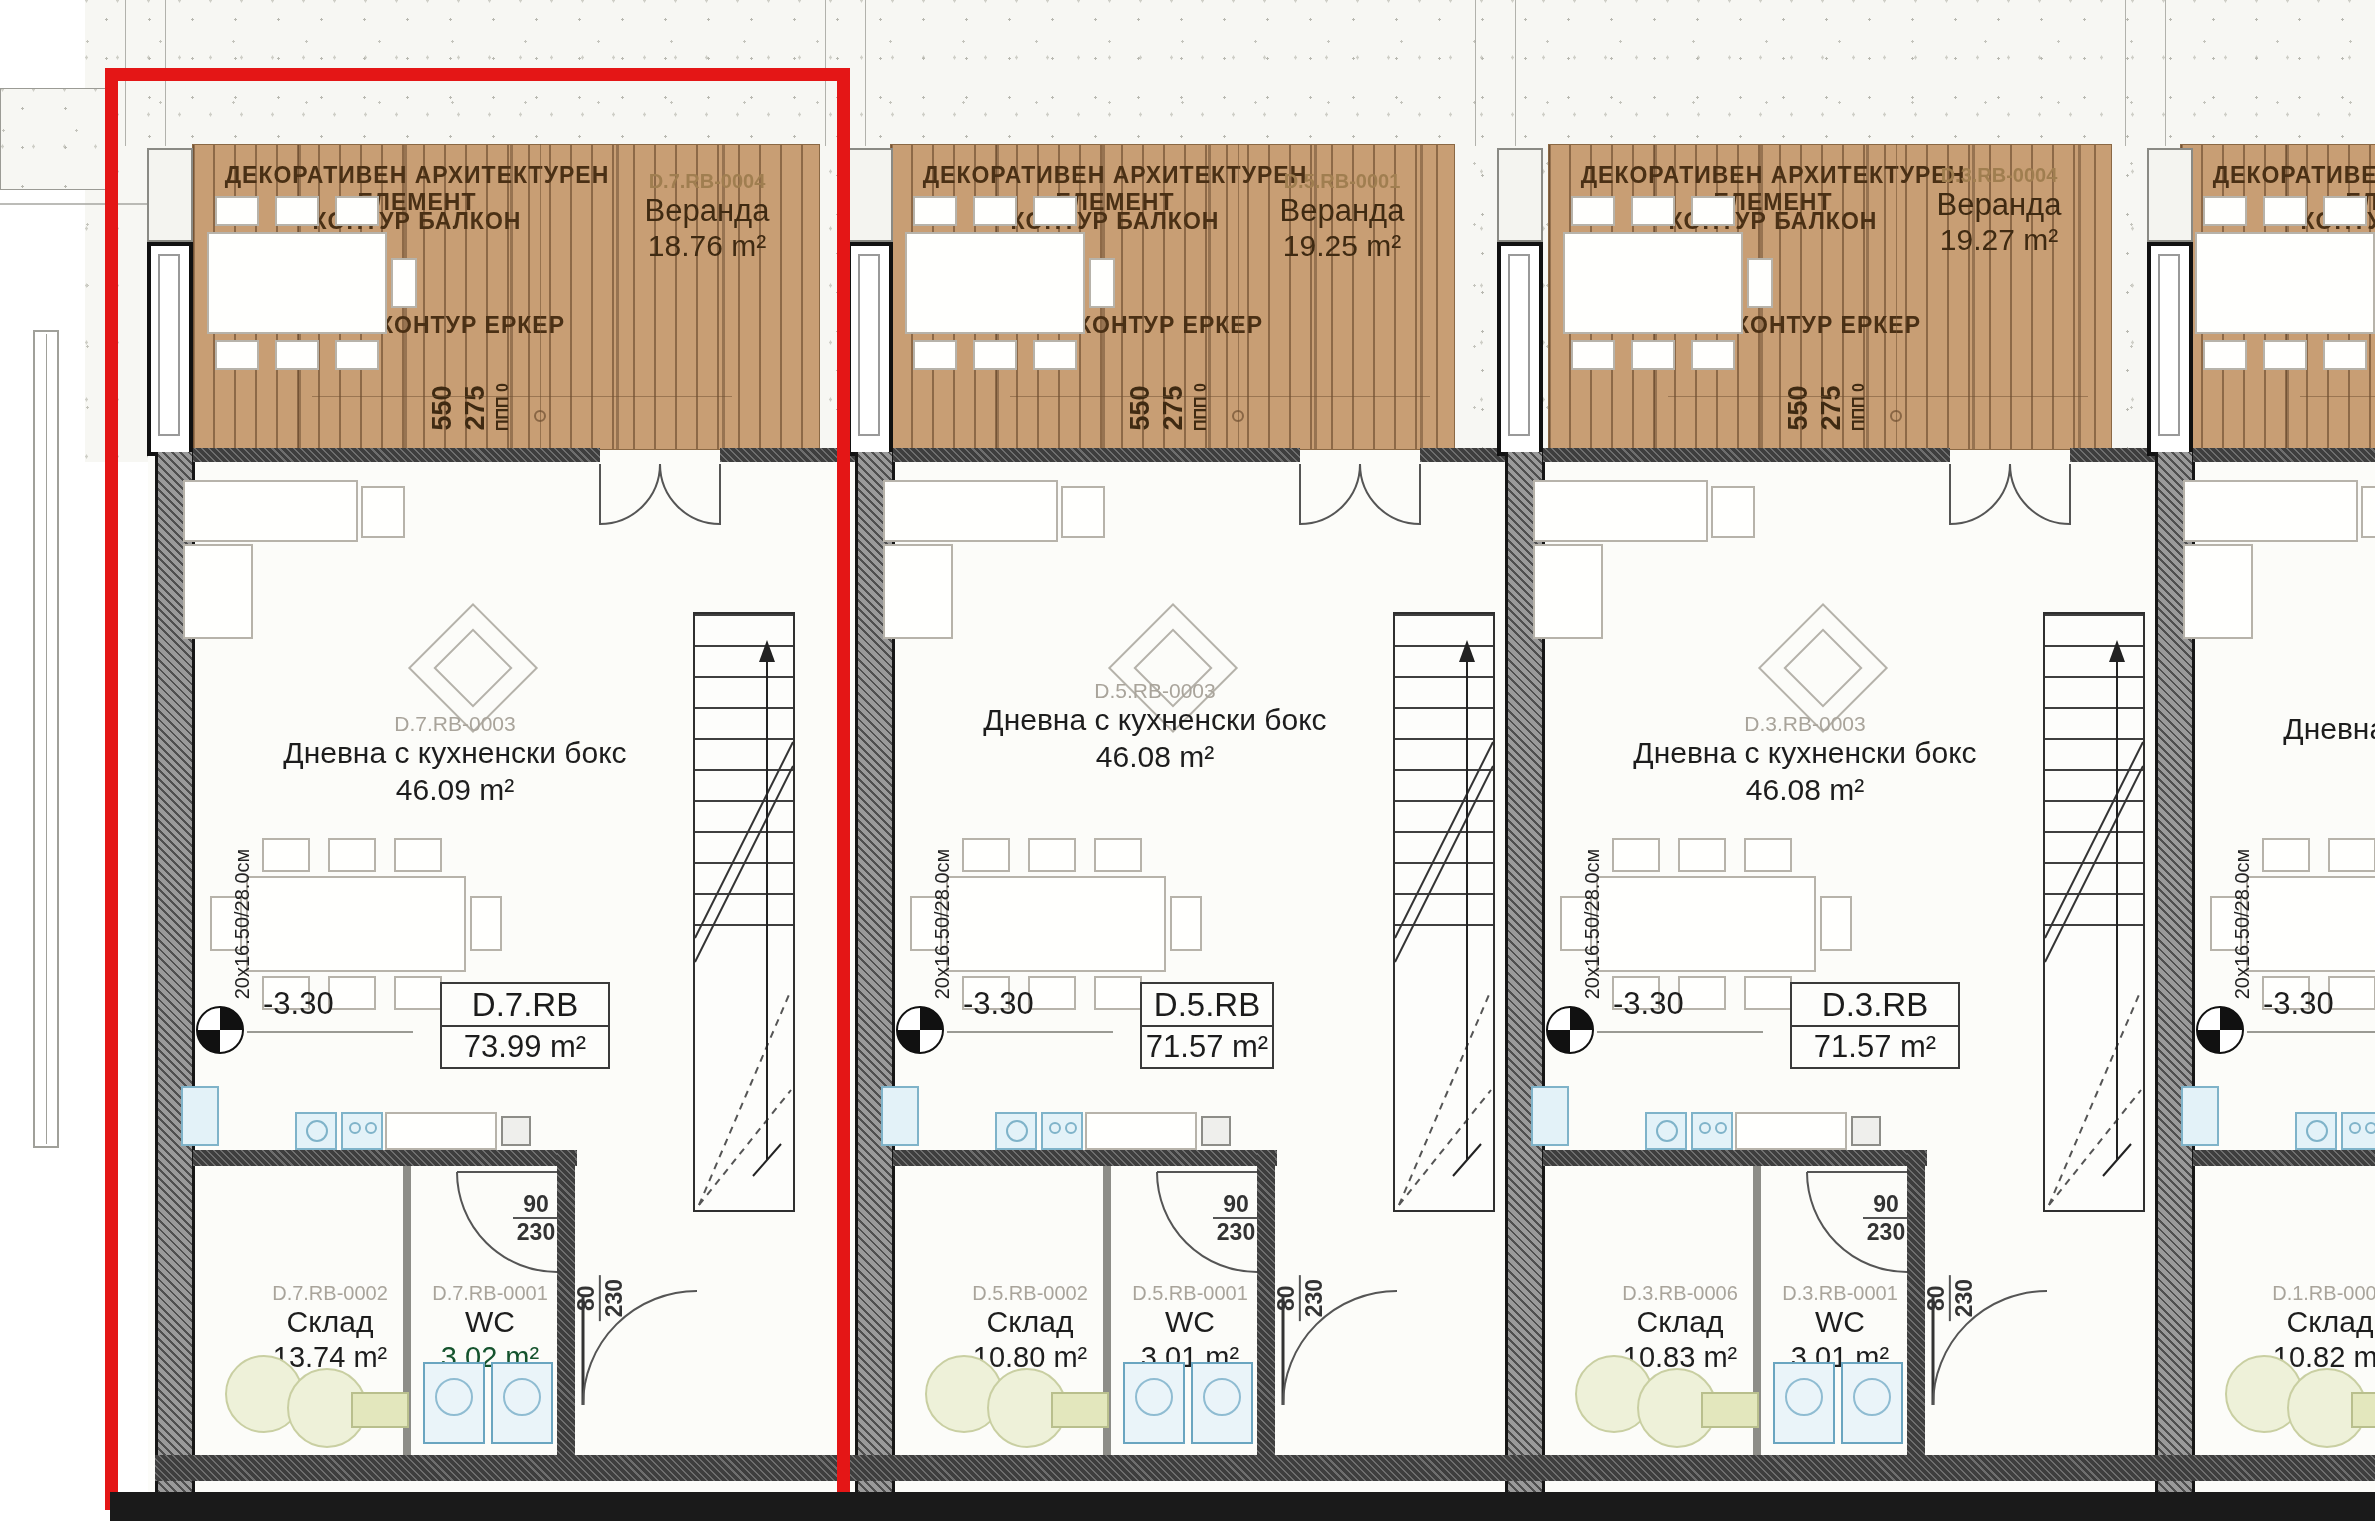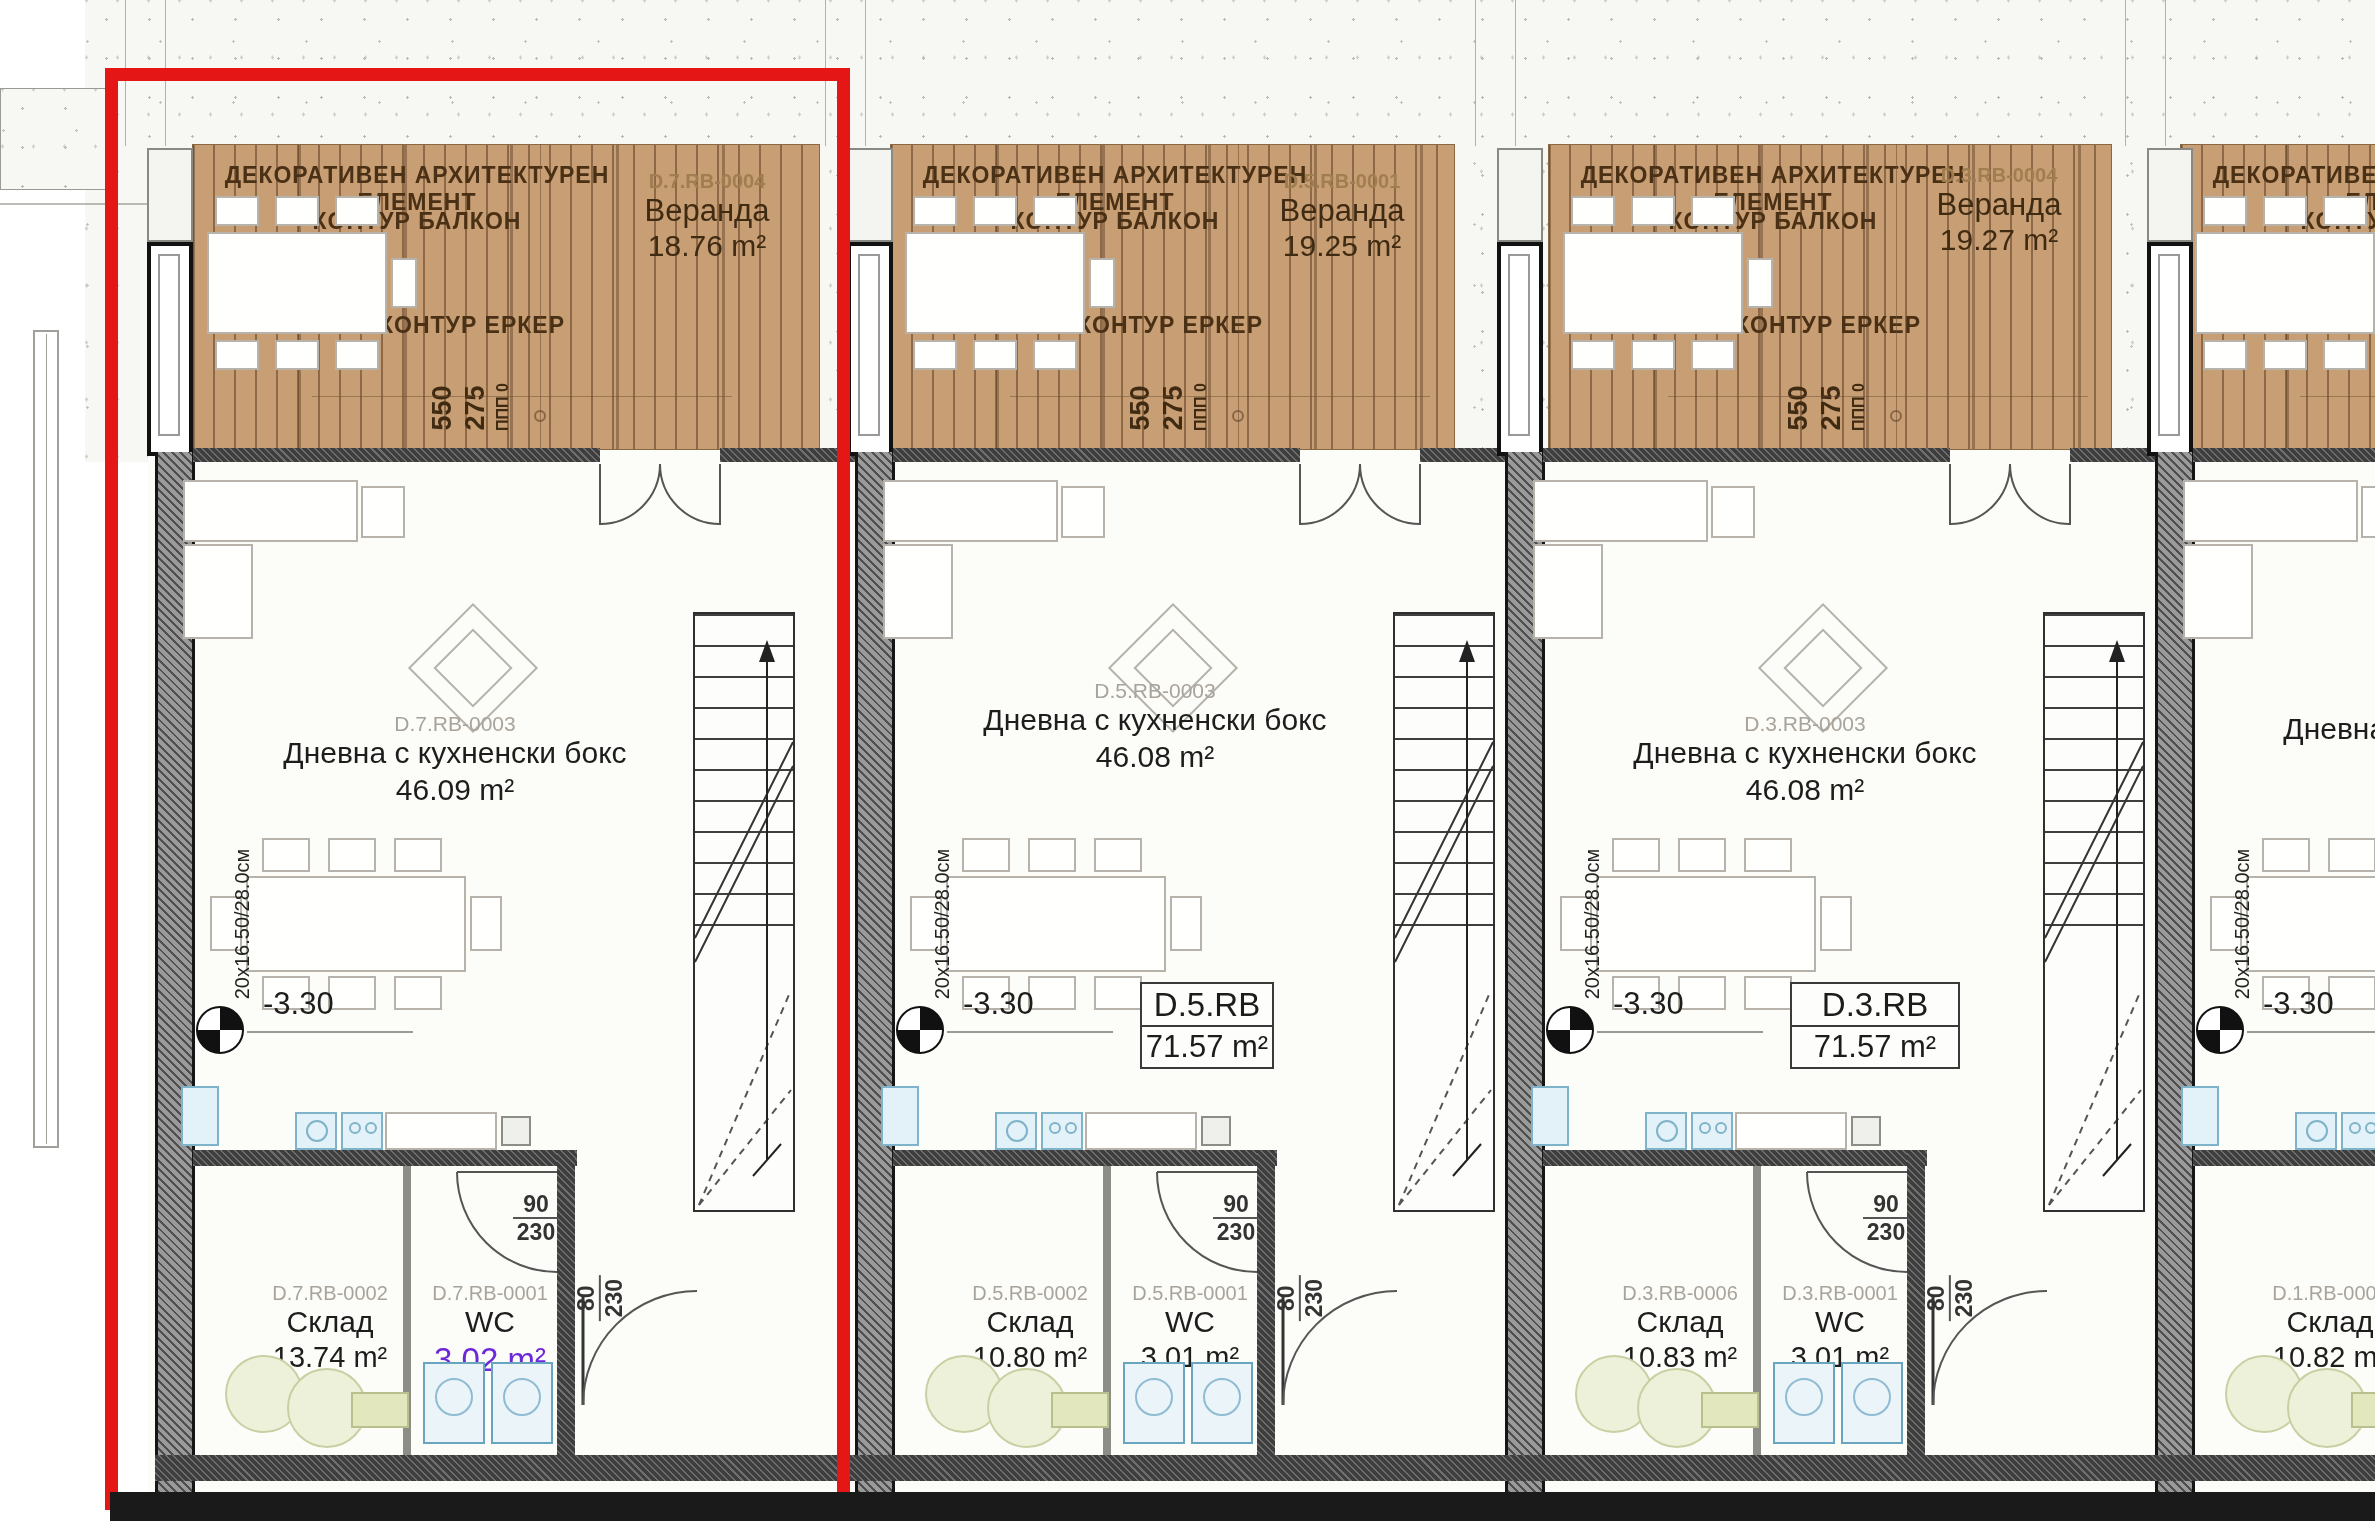--- a/index.html
+++ b/index.html
@@ -126,20 +126,24 @@
     <div class="a fur" style="left:52px;top:138px;width:48px;height:34px;"></div>
     <div class="a fur" style="left:118px;top:138px;width:48px;height:34px;"></div>
     <div class="a fur" style="left:184px;top:138px;width:48px;height:34px;"></div>
     <div class="a fur" style="left:0;top:58px;width:32px;height:55px;"></div>
     <div class="a fur" style="left:260px;top:58px;width:32px;height:55px;"></div>
   </div>
 
   <div class="a level-circle" style="left:41px;top:1006px;"></div>
   <div class="a" style="left:108px;top:986px;width:140px;font-size:31px;color:#1d1d1d;">-3.30</div>
 
+  <div class="a code-box" style="left:285px;top:982px;width:170px;">
+    <div class="r1">D.7.RB</div>
+    <div class="r2">73.99 m²</div>
+  </div>
 
   <div class="a cyan" style="left:26px;top:1086px;width:38px;height:60px;"></div>
   <div class="a cyan" style="left:140px;top:1112px;width:42px;height:38px;">
           <div class="a" style="left:9px;top:6px;width:22px;height:22px;border:2px solid #7fb3c9;border-radius:50%;box-sizing:border-box;"></div>
         </div>
   <div class="a cyan" style="left:186px;top:1112px;width:42px;height:38px;">
           <div class="a" style="left:6px;top:8px;width:12px;height:12px;border:2px solid #7fb3c9;border-radius:50%;box-sizing:border-box;"></div>
           <div class="a" style="left:22px;top:8px;width:12px;height:12px;border:2px solid #7fb3c9;border-radius:50%;box-sizing:border-box;"></div>
         </div>
   <div class="a fur" style="left:230px;top:1112px;width:112px;height:38px;"></div>
@@ -151,21 +155,21 @@
   <div class="a rot tc" style="left:438px;top:300px;width:300px;height:24px;font-size:20px;color:#222;margin-left:0;top:912px;left:-62px;">20x16.50/28.0см</div>
 
   <div class="a tc" style="left:60px;top:1282px;width:230px;">
     <div class="faint" style="font-size:20px;">D.7.RB-0002</div>
     <div style="font-size:30px;color:#1d1d1d;">Склад</div>
     <div style="font-size:29px;color:#1d1d1d;margin-top:2px;">13.74 m²</div>
   </div>
   <div class="a tc" style="left:252px;top:1282px;width:166px;">
     <div class="faint" style="font-size:20px;">D.7.RB-0001</div>
     <div style="font-size:30px;color:#1d1d1d;">WC</div>
-    <div style="font-size:33px;color:#6d28d9;margin-top:2px;">3.02 m²</div>
+    <div style="font-size:29px;color:#14532d;margin-top:2px;">3.02 m²</div>
   </div>
 
   <div class="a wm" style="left:268px;top:1362px;width:62px;height:82px;">
           <div class="wm-in"></div>
         </div>
   <div class="a wm" style="left:336px;top:1362px;width:62px;height:82px;">
           <div class="wm-in"></div>
         </div>
   <div class="a blob" style="left:70px;top:1355px;width:78px;height:78px;"></div>
   <div class="a blob" style="left:132px;top:1368px;width:80px;height:80px;"></div>

